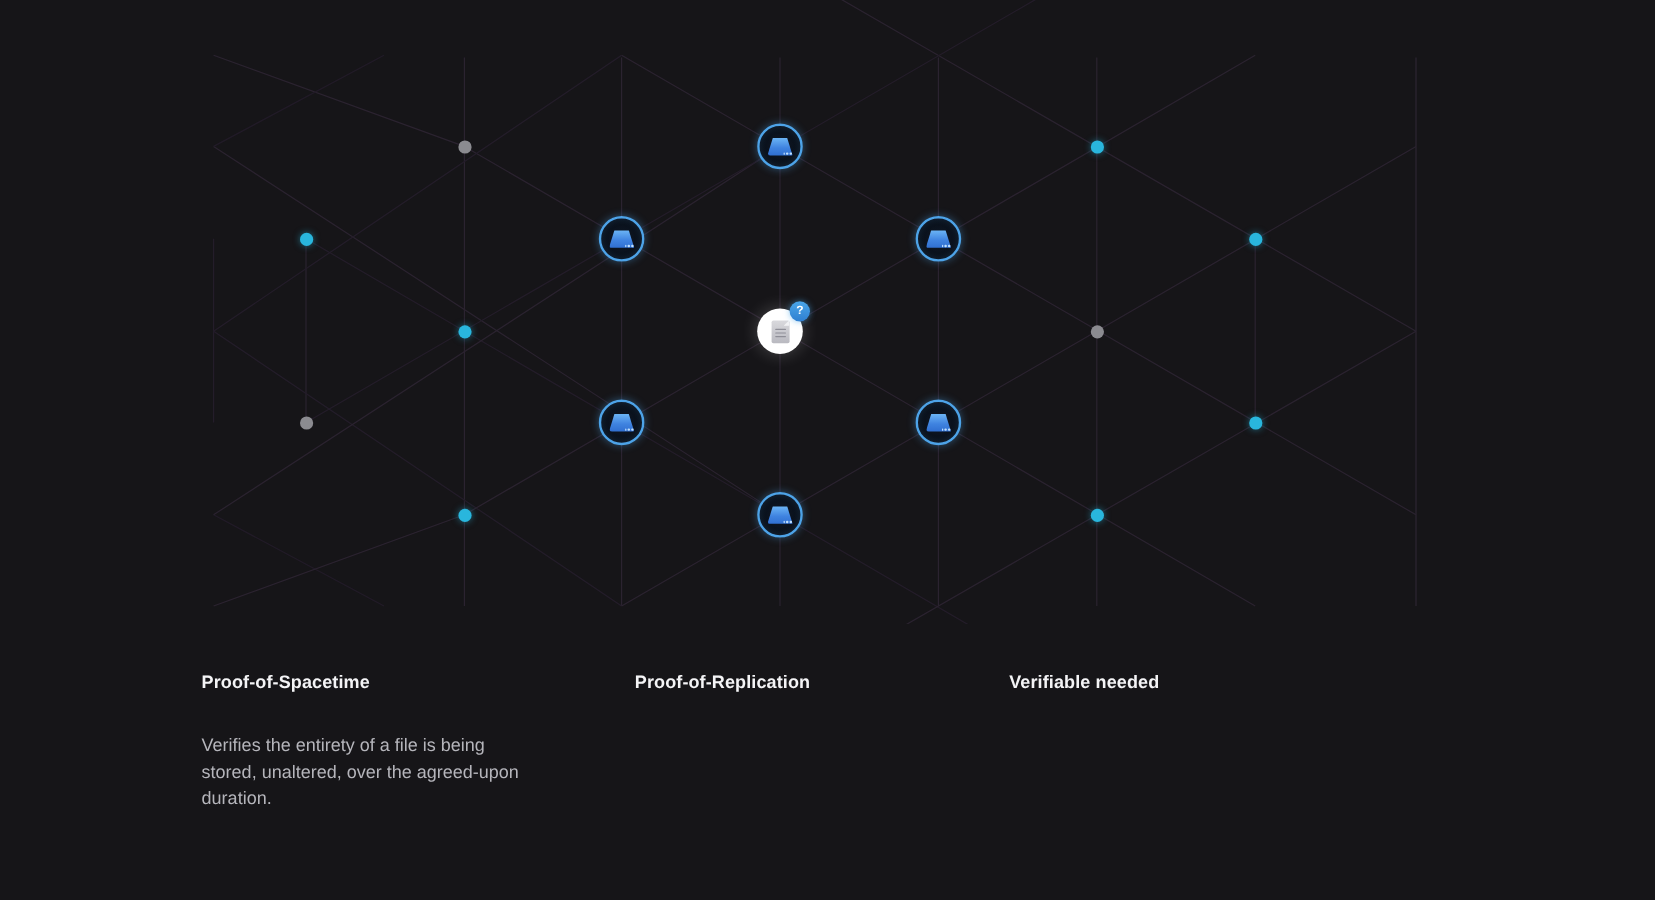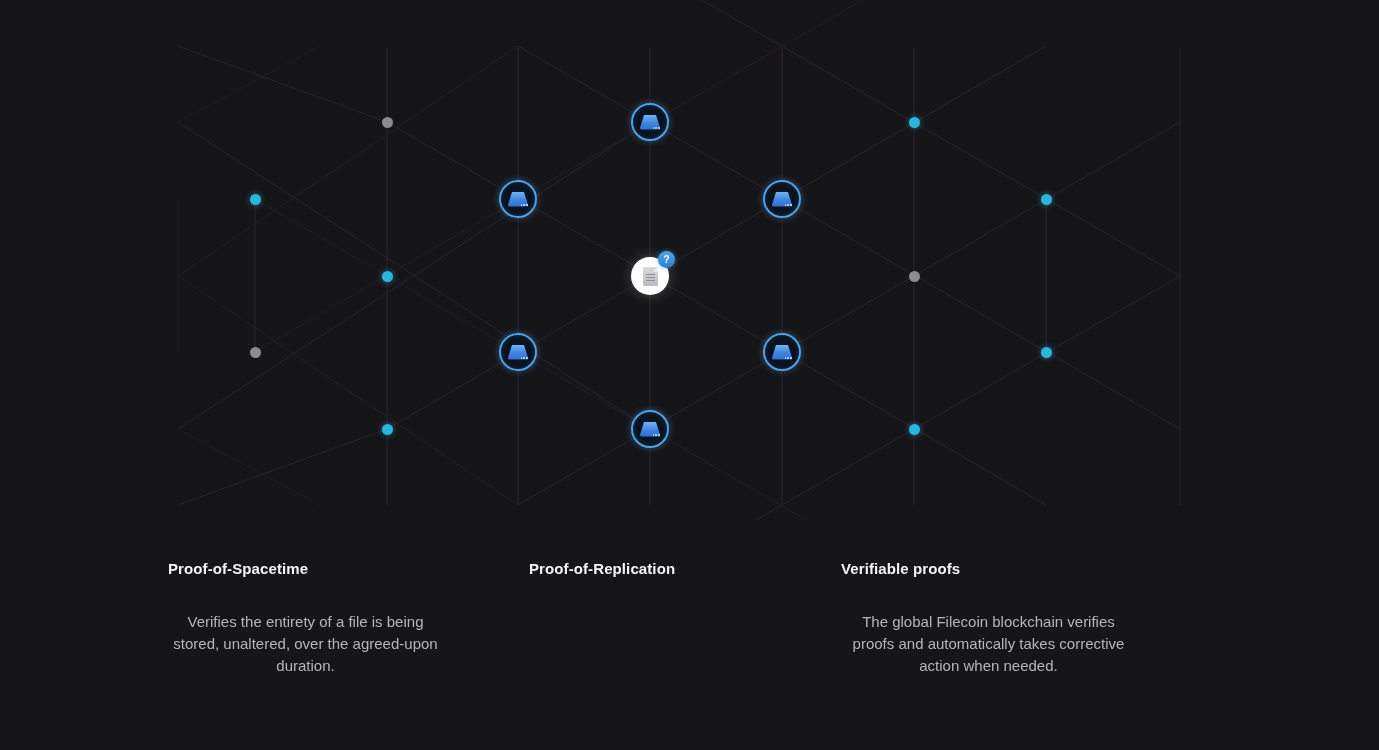--- a/index.html
+++ b/index.html
@@ -70,21 +70,21 @@
   .dot.cyan { background:#29b6dd; box-shadow:0 0 6px rgba(41,182,221,0.55); }
   .dot.gray { background:#8b8b90; }
 
   
   #cards { position:absolute; left:0; top:560px; width:1379px; height:190px; }
   .card { position:absolute; top:0; width:300px; }
   .card h3 {
     font-size:15px; font-weight:bold; color:#f4f4f6;
     letter-spacing:0.1px; margin-bottom:34px; white-space:nowrap;
   }
-  .card p { font-size:15px; line-height:22px; color:#b5b5bb;text-align:center; }
+  .card p { font-size:15px; line-height:22px; color:#b5b5bb; }
   #card-0 { left:168px; width:275px; }
   #card-1 { left:504px; width:285px;margin-left:25px; }
   #card-2 { left:841px; width:295px; }
 </style>
 </head>
 <body>
 
 <div id="page">
 
   <div id="diagram">
@@ -205,18 +205,17 @@
 
   <div id="cards">
     <div class="card" id="card-0">
       <h3>Proof-of-Spacetime</h3>
       <p>Verifies the entirety of a file is being stored, unaltered, over the agreed-upon duration.</p>
     </div>
     <div class="card" id="card-1">
       <h3>Proof-of-Replication</h3>
     </div>
     <div class="card" id="card-2">
-      <h3>Verifiable proofs</h3>
-      <p>The global Filecoin blockchain verifies proofs and automatically takes corrective action when needed.</p>
+      <h3>Verifiable needed</h3>
     </div>
   </div>
 
 </div>
 
 </body></html>

